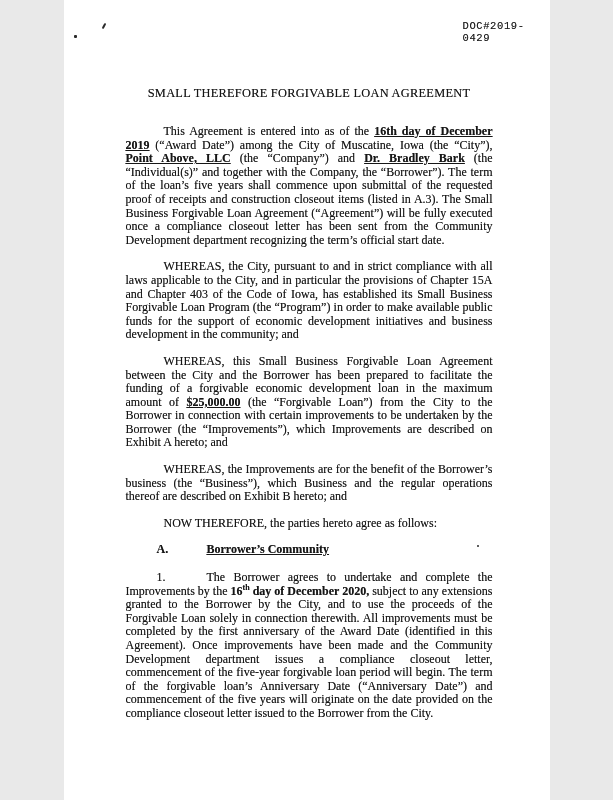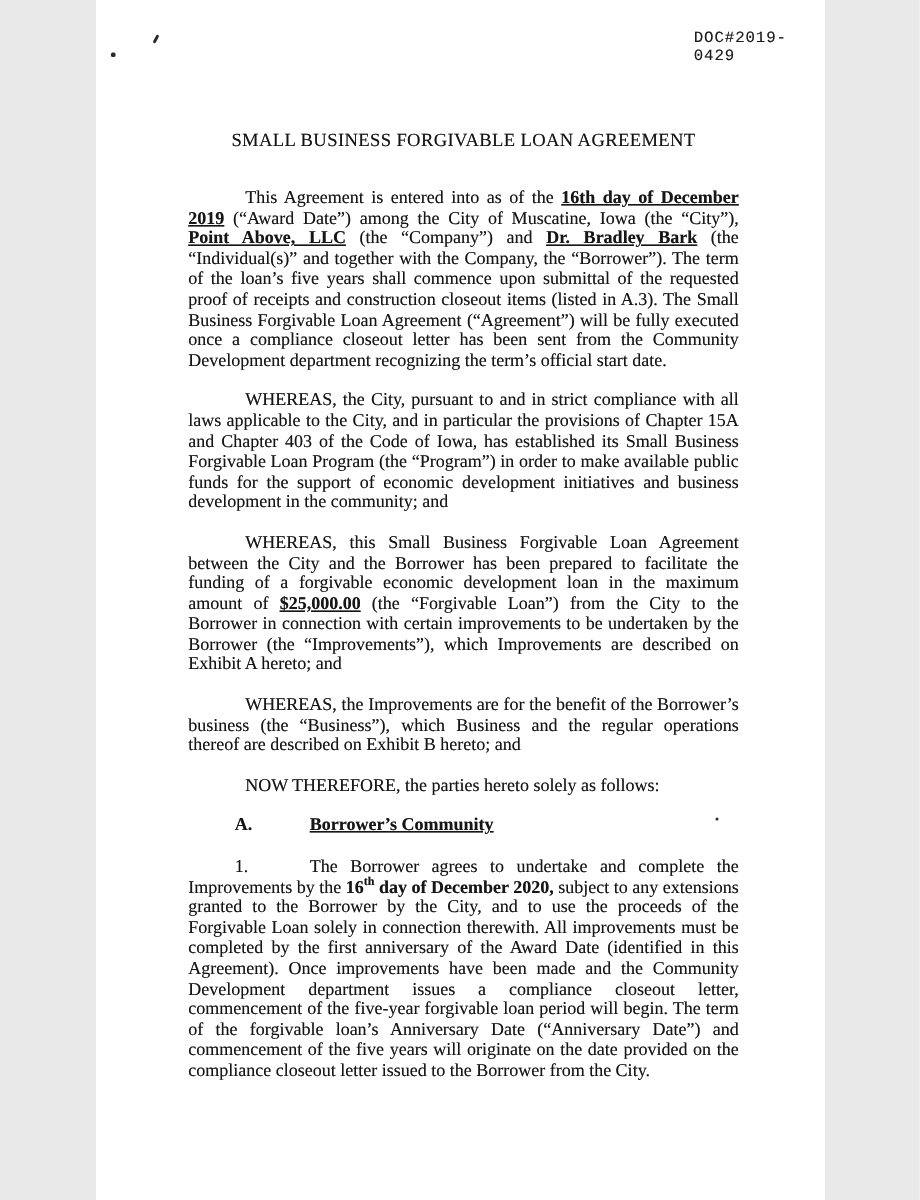--- a/index.html
+++ b/index.html
@@ -73,33 +73,33 @@
 
 <div class="page">
 
   <span class="scan-mark mark-tick-top"></span>
   <span class="scan-mark mark-dot-topleft"></span>
   <span class="scan-mark mark-dot-middle"></span>
   <span class="scan-mark mark-dot-bottom"></span>
 
   <div class="doc-number">DOC#2019-0429</div>
 
-  <h1 class="title">SMALL BUSINESS FORGIVABLE LOAN AGREEMENT</h1>
+  <h1 class="title">SMALL THEREFORE FORGIVABLE LOAN AGREEMENT</h1>
 
   <p class="para"><span>This Agreement is entered into as of the </span><span class="seg-b seg-u">16th day of December 2019</span><span> (“Award Date”) among the City of Muscatine, Iowa (the “City”), </span><span class="seg-b seg-u">Point Above, LLC</span><span> (the “Company”) and </span><span class="seg-b seg-u">Dr. Bradley Bark</span><span> (the “Individual(s)” and together with the Company, the “Borrower”). The term of the loan’s five years shall commence upon submittal of the requested proof of receipts and construction closeout items (listed in A.3). The Small Business Forgivable Loan Agreement (“Agreement”) will be fully executed once a compliance closeout letter has been sent from the Community Development department recognizing the term’s official start date.</span></p>
 
   <p class="para">WHEREAS, the City, pursuant to and in strict compliance with all laws applicable to the City, and in particular the provisions of Chapter 15A and Chapter 403 of the Code of Iowa, has established its Small Business Forgivable Loan Program (the “Program”) in order to make available public funds for the support of economic development initiatives and business development in the community; and</p>
 
 
   <p class="para"><span>WHEREAS, this Small Business Forgivable Loan Agreement between the City and the Borrower has been prepared to facilitate the funding of a forgivable economic development loan in the maximum amount of </span><span class="seg-b seg-u">$25,000.00</span><span> (the “Forgivable Loan”) from the City to the Borrower in connection with certain improvements to be undertaken by the Borrower (the “Improvements”), which Improvements are described on Exhibit A hereto; and</span></p>
 
   <p class="para">WHEREAS, the Improvements are for the benefit of the Borrower’s business (the “Business”), which Business and the regular operations thereof are described on Exhibit B hereto; and</p>
 
 
-  <p class="para">NOW THEREFORE, the parties hereto solely as follows:</p>
+  <p class="para">NOW THEREFORE, the parties hereto agree as follows:</p>
 
   <div class="section-heading">
     <span class="section-letter">A.</span><span class="section-title">Borrower’s Community</span>
   </div>
 
   <p class="para numbered"><span class="seg-num">1.</span><span>The Borrower agrees to undertake and complete the Improvements by the </span><span class="seg-b">16</span><span class="seg-b seg-sup">th</span><span class="seg-b"> day of December 2020,</span><span> subject to any extensions granted to the Borrower by the City, and to use the proceeds of the Forgivable Loan solely in connection therewith. All improvements must be completed by the first anniversary of the Award Date (identified in this Agreement). Once improvements have been made and the Community Development department issues a compliance closeout letter, commencement of the five-year forgivable loan period will begin. The term of the forgivable loan’s Anniversary Date (“Anniversary Date”) and commencement of the five years will originate on the date provided on the compliance closeout letter issued to the Borrower from the City.</span></p>
 
 </div>
 
 </body></html>

